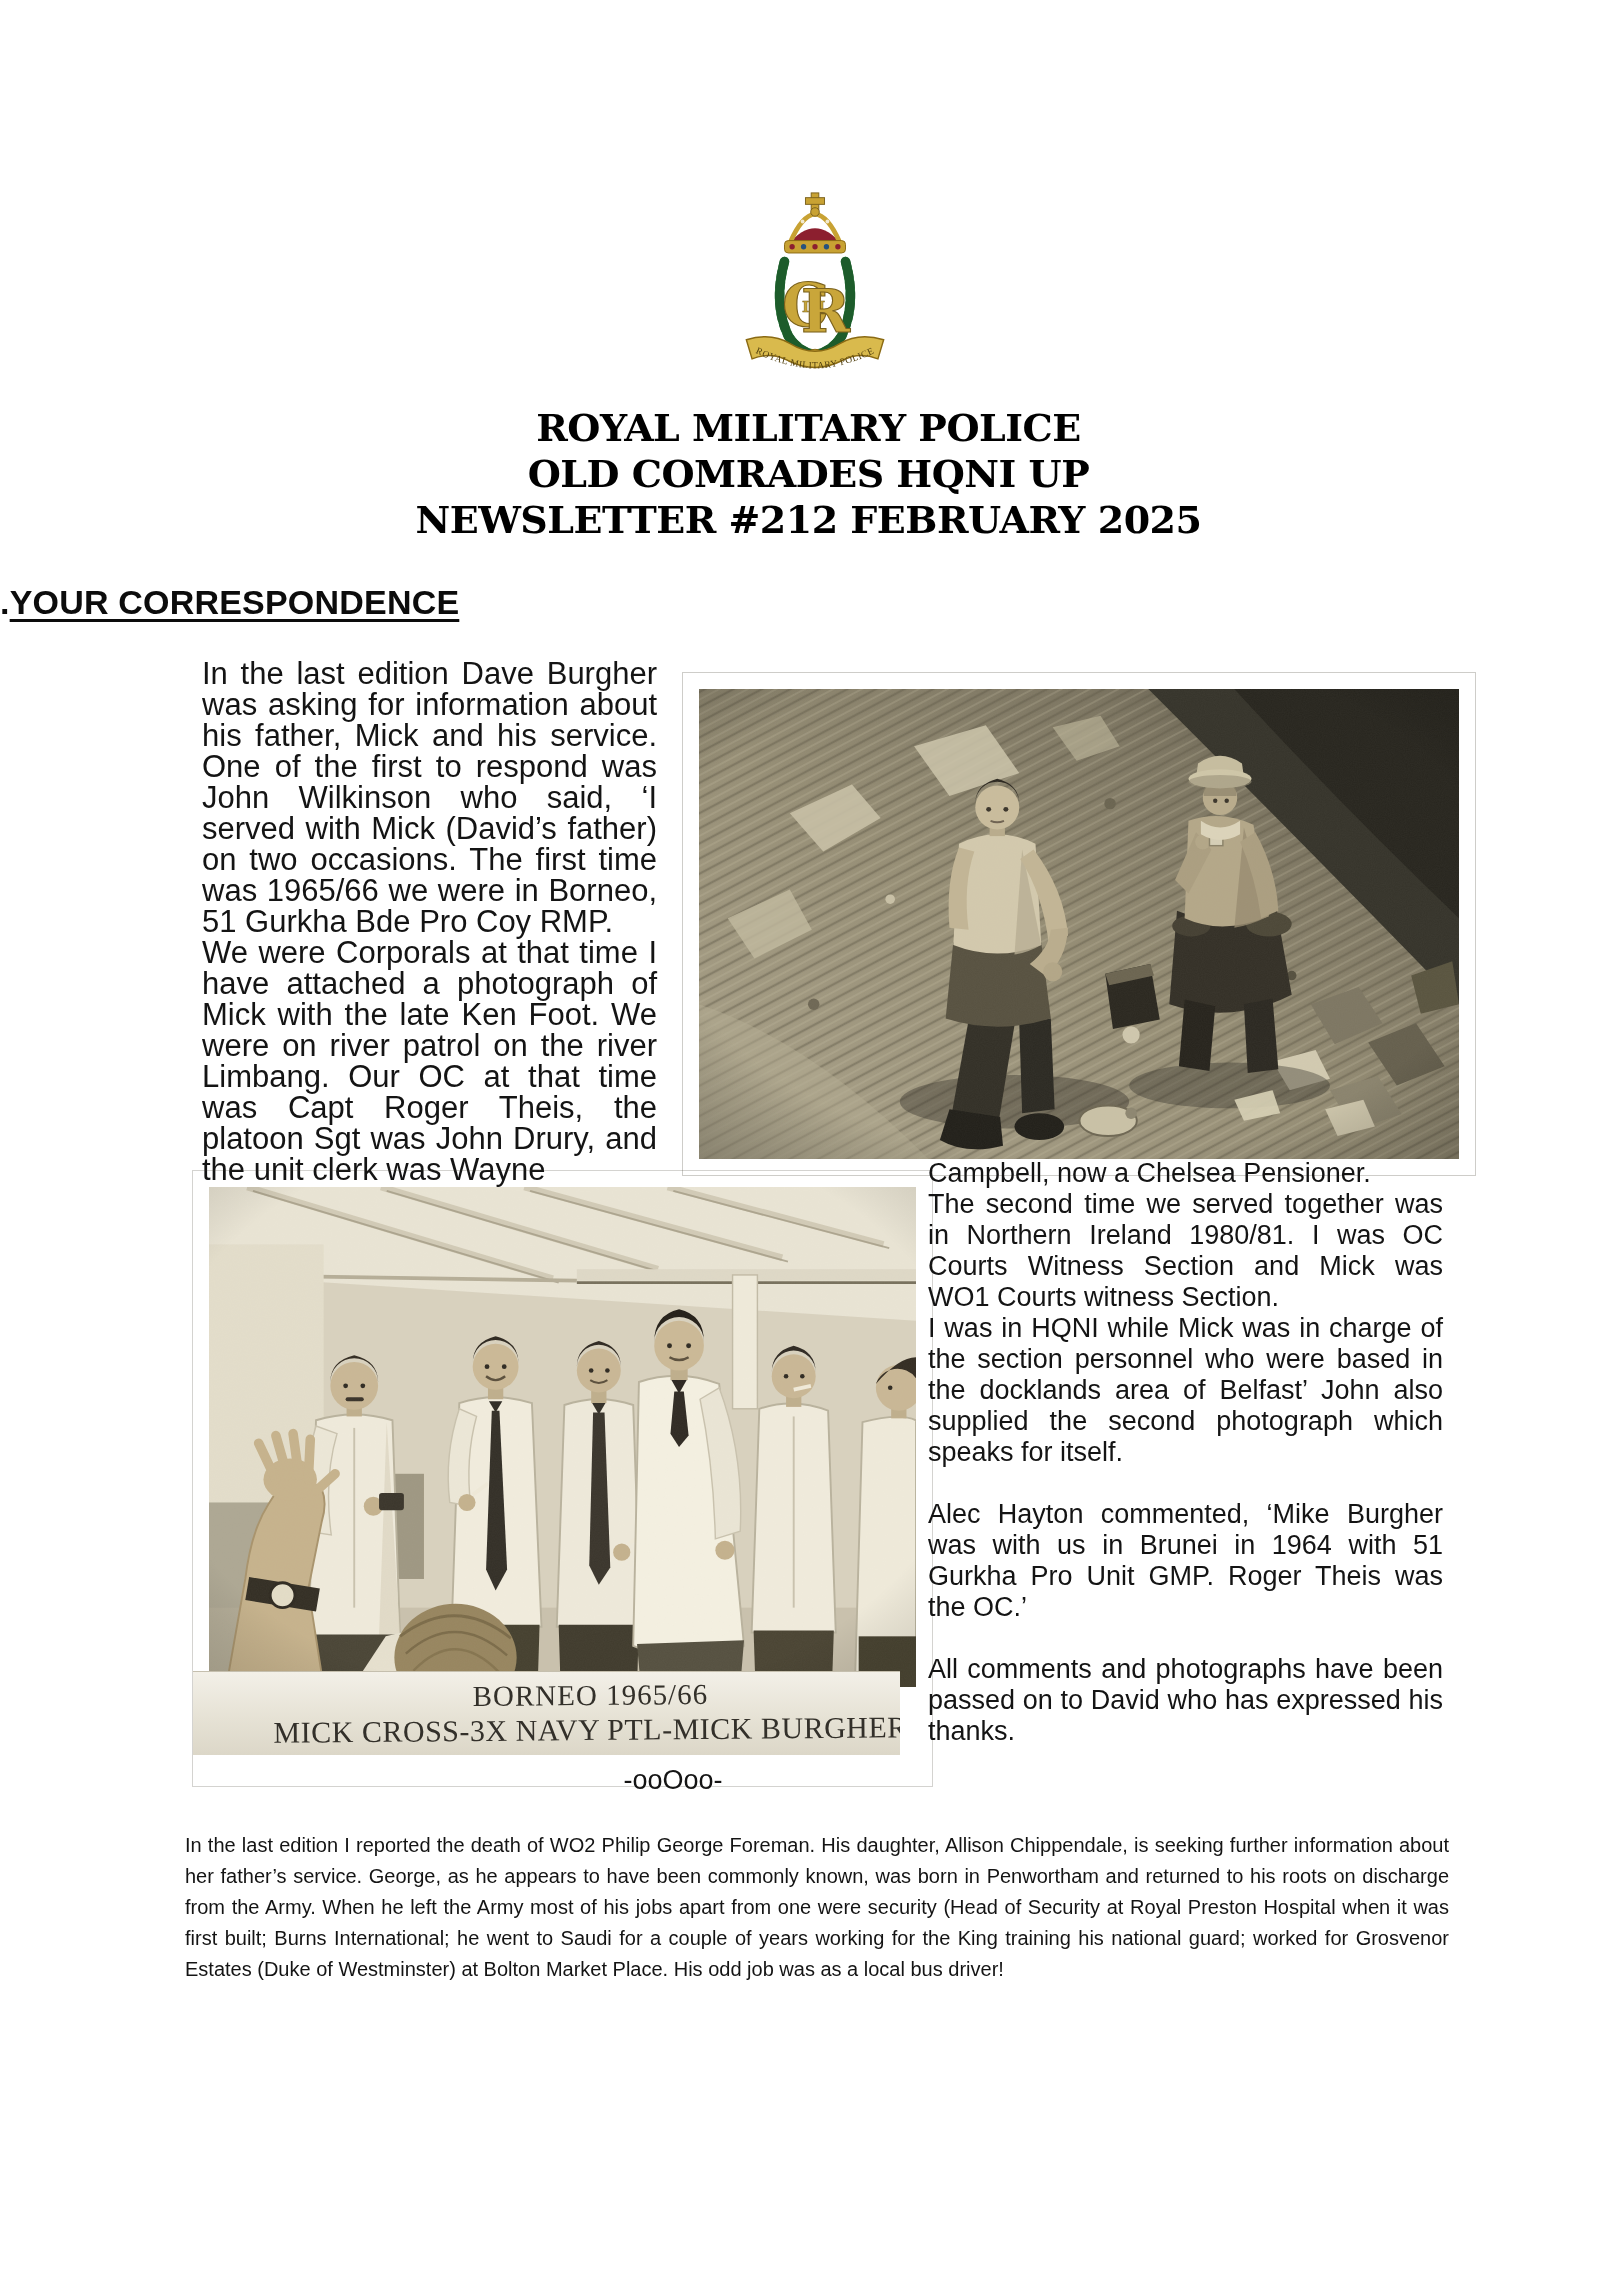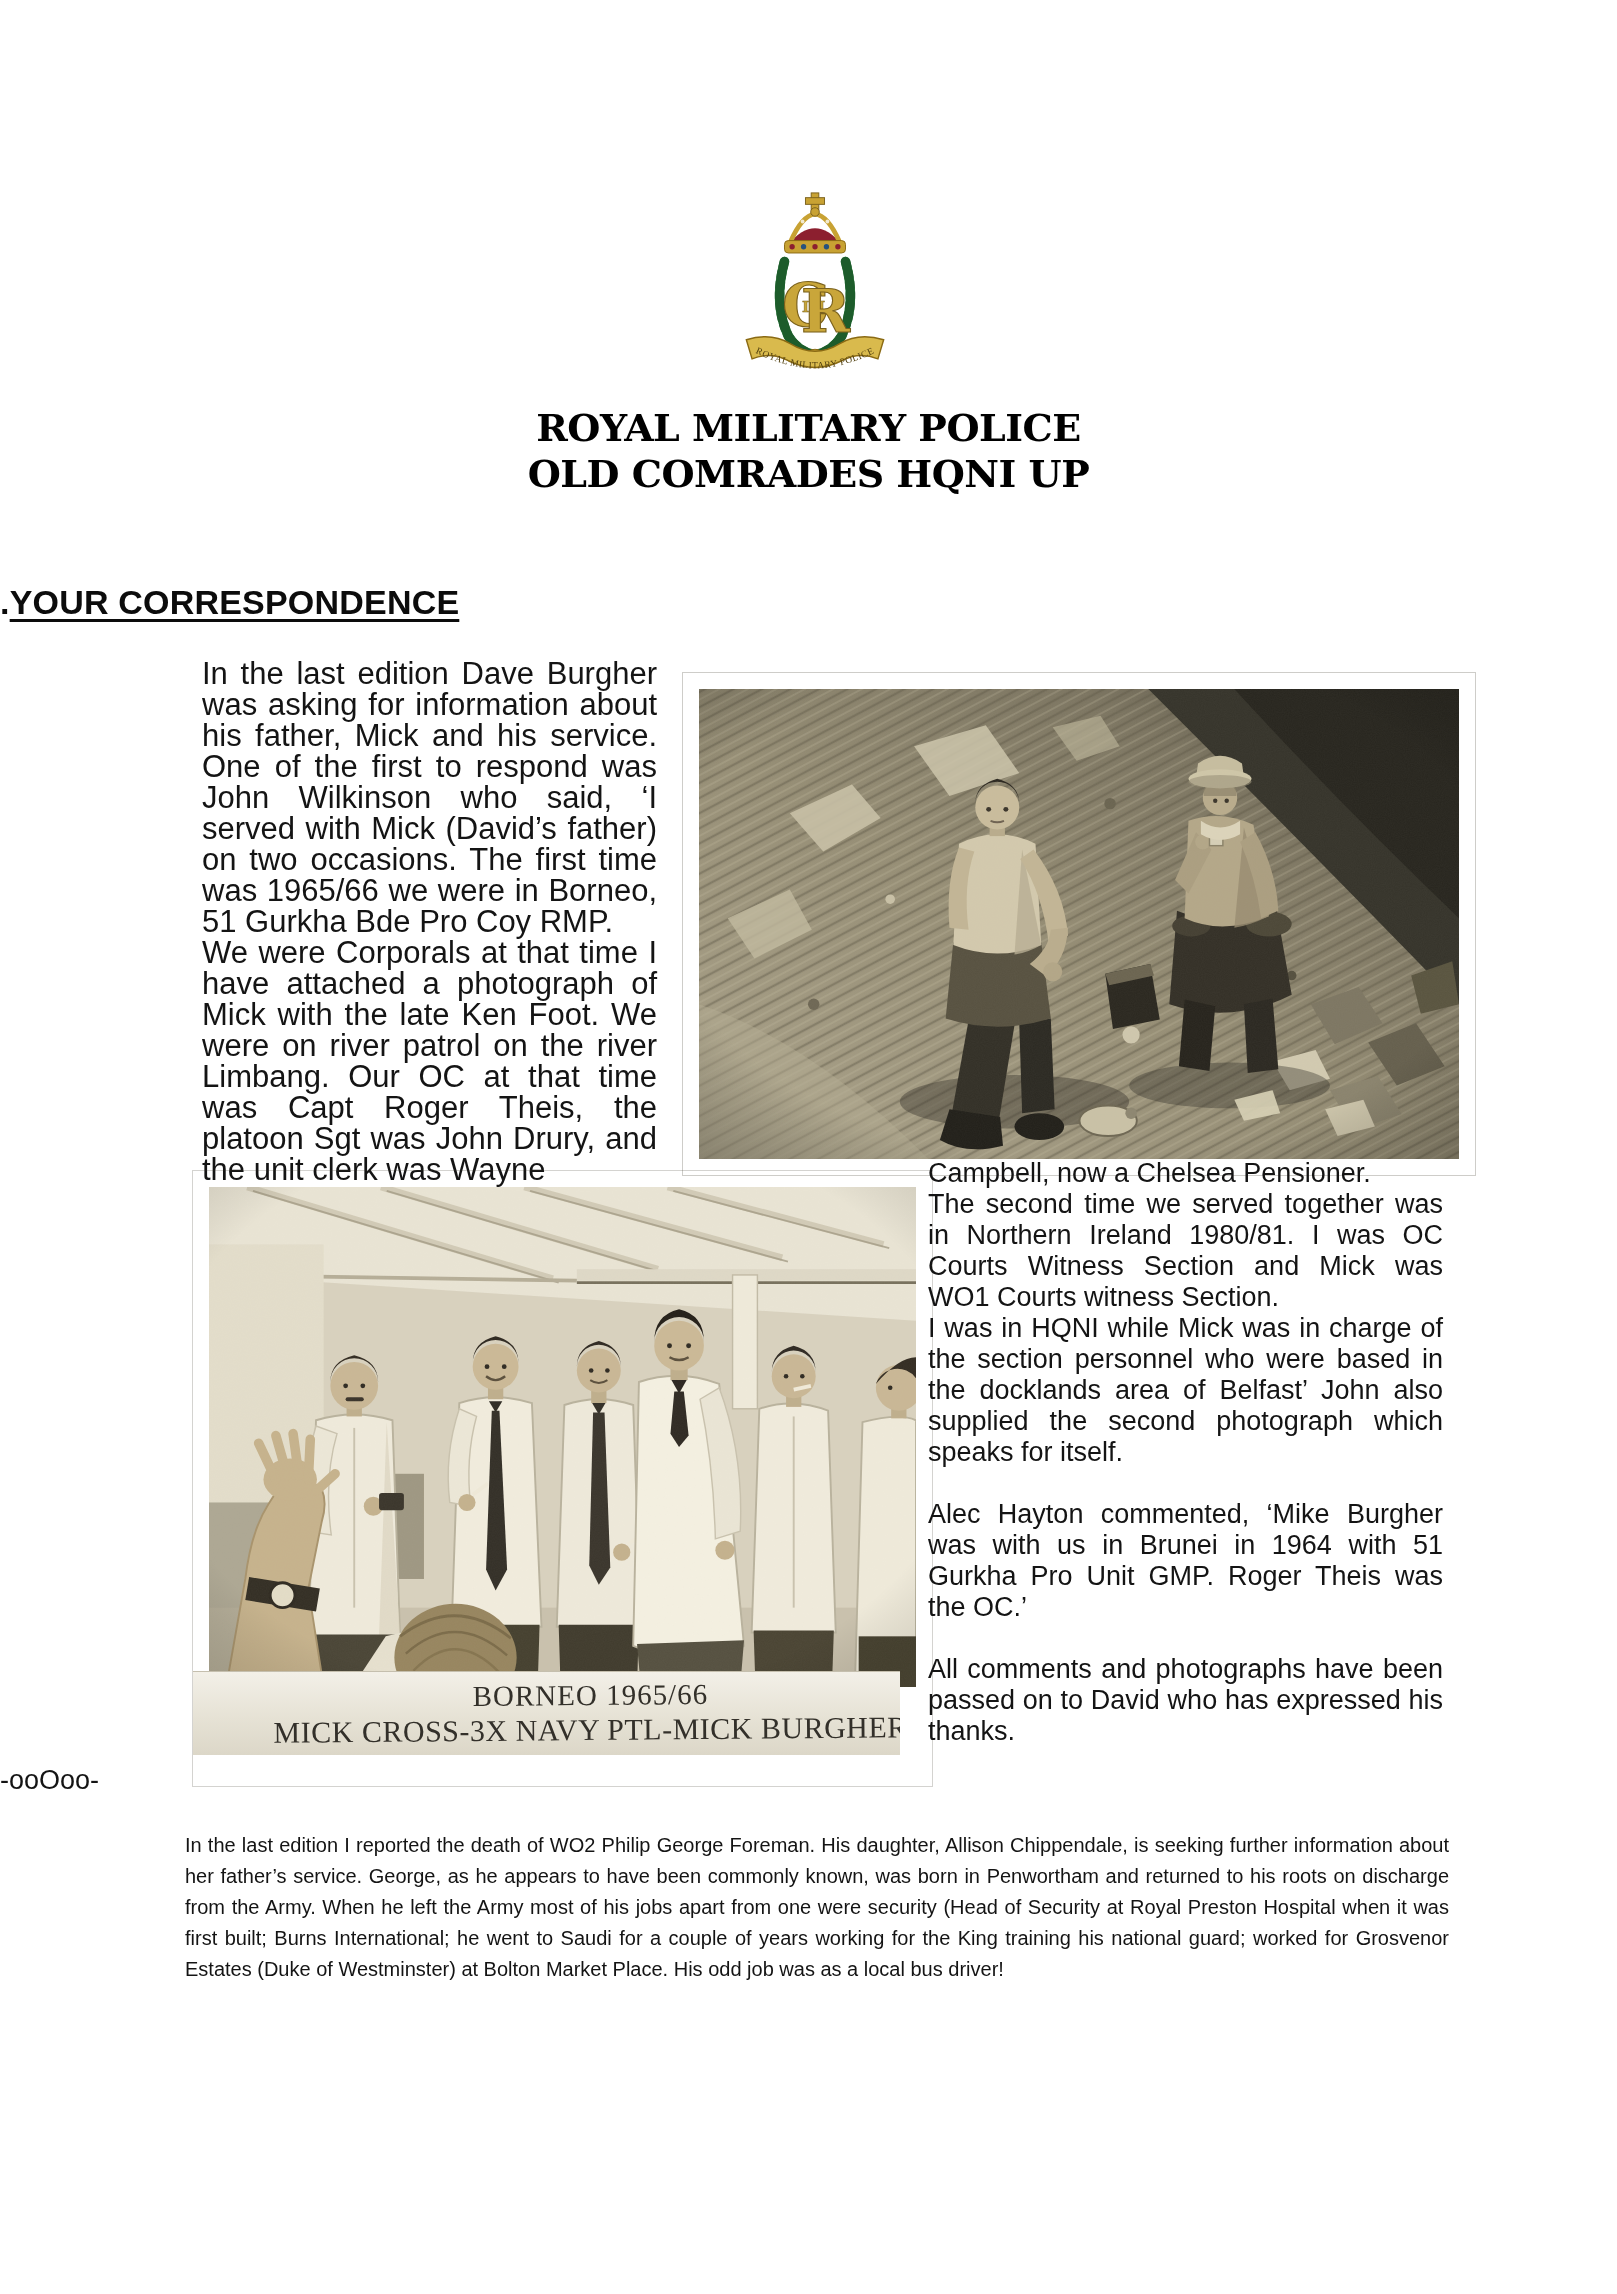--- a/index.html
+++ b/index.html
@@ -25,21 +25,21 @@
   
   .col-left{
     position:absolute;left:202px;top:658px;width:455px;
     font-size:31px;line-height:31px;text-align:justify;white-space:pre-line;
   }
   .col-right{
     position:absolute;left:928px;top:1158px;width:515px;
     font-size:27px;line-height:31px;text-align:justify;white-space:pre-line;
   }
   .separator{
-    position:absolute;left:0;top:1765px;width:1346px;text-align:left;font-size:27px;
+    position:absolute;left:0;top:1765px;width:1346px;text-align:center;font-size:27px;
   }
   .footer-para{
     position:absolute;left:185px;top:1830px;width:1264px;
     font-size:20px;line-height:31px;text-align:justify;white-space:pre-line;
   }
   
   figure{margin:12px;padding:16px;}
   .photo1{
     position:absolute;left:671px;top:661px;width:760px;height:470px;
     box-shadow:0 0 0 1px rgba(60,55,40,0.25);
@@ -100,20 +100,21 @@
       <path id="bannercurve" d="M26,170 Q60,186 88,186 Q116,186 150,170" fill="none"></path>
       <text font-size="10" fill="#503f0e" font-family="'Liberation Serif',serif" letter-spacing="0.5">
         <textPath href="#bannercurve" startOffset="50%" text-anchor="middle">ROYAL MILITARY POLICE</textPath>
       </text>
     </svg>
   </div>
 
   <div class="title-block">
     <div>ROYAL MILITARY POLICE</div>
     <div>OLD COMRADES HQNI UP</div>
+    <div>NEWSLETTER #212 FEBRUARY 2025</div>
   </div>
 
   <div class="section-heading">
     <span>.</span><span class="underlined">YOUR CORRESPONDENCE</span>
   </div>
 
   <div class="col-left">In the last edition Dave Burgher was asking for information about his father, Mick and his service.  One of the first to respond was John Wilkinson who said, ‘I served with Mick (David’s father) on two occasions.  The first time was 1965/66 we were in Borneo, 51 Gurkha Bde Pro Coy RMP.
 We were Corporals at that time I have attached a photograph of Mick with the late Ken Foot. We were on river patrol on the river Limbang. Our OC at that time was Capt Roger Theis, the platoon Sgt was John Drury, and the unit clerk was Wayne</div>
 
   <figure class="photo1">

